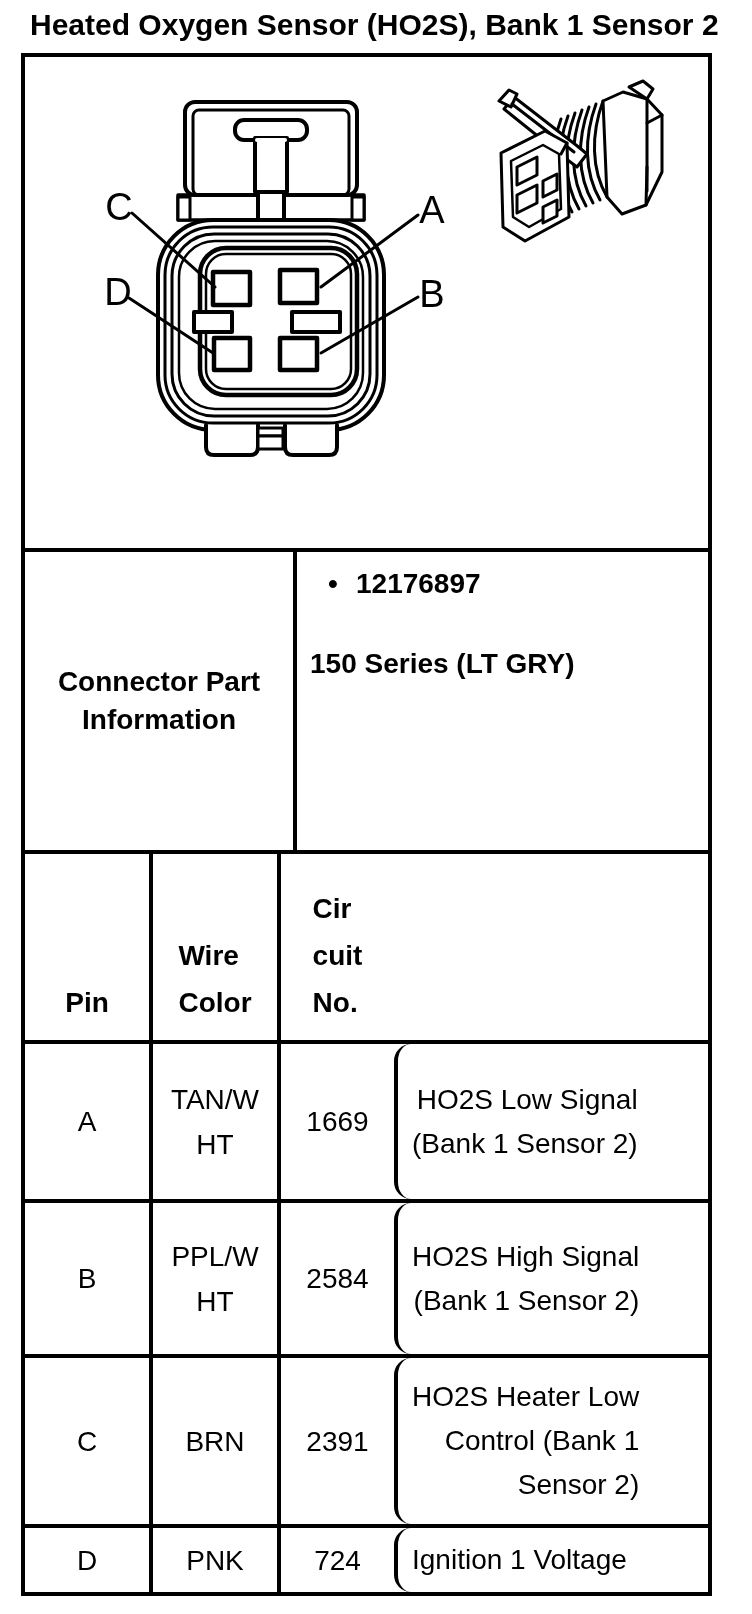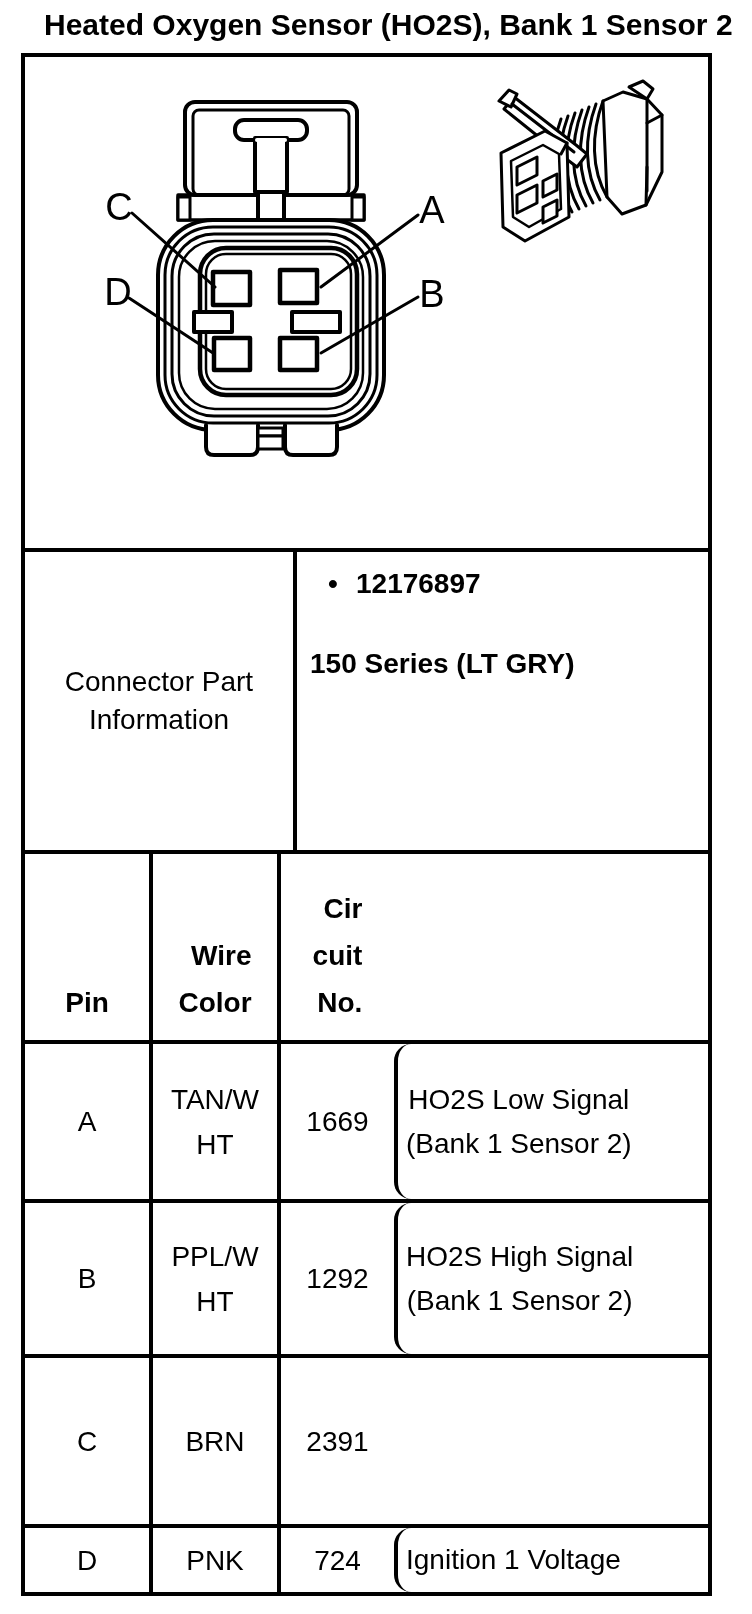--- a/index.html
+++ b/index.html
@@ -3,21 +3,21 @@
 <meta charset="utf-8">
 <style>
   * { box-sizing: border-box; }
   html,body { margin:0; padding:0; }
   body {
     width:752px; height:1614px; background:#fff; color:#000;
     font-family:"Liberation Sans", sans-serif;
     position:relative; overflow:hidden;
   }
   .title {
-    position:absolute; left:44px; top:4px; margin:0;
+    position:absolute; left:30px; top:4px; margin:0;
     font-size:30px; font-weight:bold; line-height:42px;
     white-space:nowrap;
   }
   .box {
     position:absolute; left:21px; top:53px;
     width:691px; height:1543px;
     border:4px solid #000;
     display:flex; flex-direction:column;
     background:#fff;
   }
@@ -34,42 +34,42 @@
   .col-pin      { width:124px; }
   .col-wire     { width:128px; }
   .col-circuit  { width:117px; }
   .col-function { width:298px; }
   .col-pi-label { width:268px; }
   .col-pi-value { width:415px; }
   .diagram-cell { width:683px; }
 
   .pi-label {
     display:flex; align-items:center; justify-content:center;
-    text-align:center; font-weight:normal; font-size:28px; line-height:38px;
+    text-align:center; font-weight:bold; font-size:28px; line-height:38px;
     white-space:pre-line;
   }
   .pi-value { padding:13px 9px 0 13px; font-weight:bold; font-size:28px; }
   .bullet-item { line-height:38px; }
   .bullet-item + .bullet-item { margin-top:42px; }
   .bullet-glyph { display:inline-block; margin-left:18px; width:28px; }
   .bullet-cont { line-height:38px; }
 
   .th {
     display:flex; align-items:flex-end; justify-content:center;
-    text-align:right; font-weight:bold; font-size:28px;
+    text-align:left; font-weight:bold; font-size:28px;
     padding-bottom:14px;
   }
   .th span { line-height:47px; white-space:pre-line; }
 
   .td {
     display:flex; align-items:center; justify-content:center;
     text-align:center; font-size:28px;
   }
   .td span { line-height:45px; white-space:pre-line; }
-  .td.fn { justify-content:flex-start; text-align:center; padding-left:8px; padding-right:6px;border-radius:17px; }
+  .td.fn { justify-content:flex-start; text-align:right; padding-left:14px; padding-right:6px;border-radius:17px; }
   .td.fn span { line-height:44px; }
 
   .diagram-cell svg { display:block; }
   .lbl { font-size:38px; fill:#000; }
 </style>
 </head>
 <body>
 
 <h1 class="title">Heated Oxygen Sensor (HO2S), Bank 1 Sensor 2</h1>
 
@@ -214,38 +214,43 @@
 
   <div class="row row-b">
     <div class="cell col-pin td">
         <span>B</span>
       </div>
     <div class="cell col-wire td">
         <span>PPL/W
 HT</span>
       </div>
     <div class="cell col-circuit td">
-        <span>1292</span>
+        <span>2584</span>
       </div>
     <div class="cell col-function td fn">
         <span>HO2S High Signal
 (Bank 1 Sensor 2)</span>
       </div>
   </div>
 
   <div class="row row-c">
     <div class="cell col-pin td">
         <span>C</span>
       </div>
     <div class="cell col-wire td">
         <span>BRN</span>
       </div>
     <div class="cell col-circuit td">
         <span>2391</span>
       </div>
+    <div class="cell col-function td fn">
+        <span>HO2S Heater Low
+Control (Bank 1
+Sensor 2)</span>
+      </div>
   </div>
 
   <div class="row row-d">
     <div class="cell col-pin td">
         <span>D</span>
       </div>
     <div class="cell col-wire td">
         <span>PNK</span>
       </div>
     <div class="cell col-circuit td">

